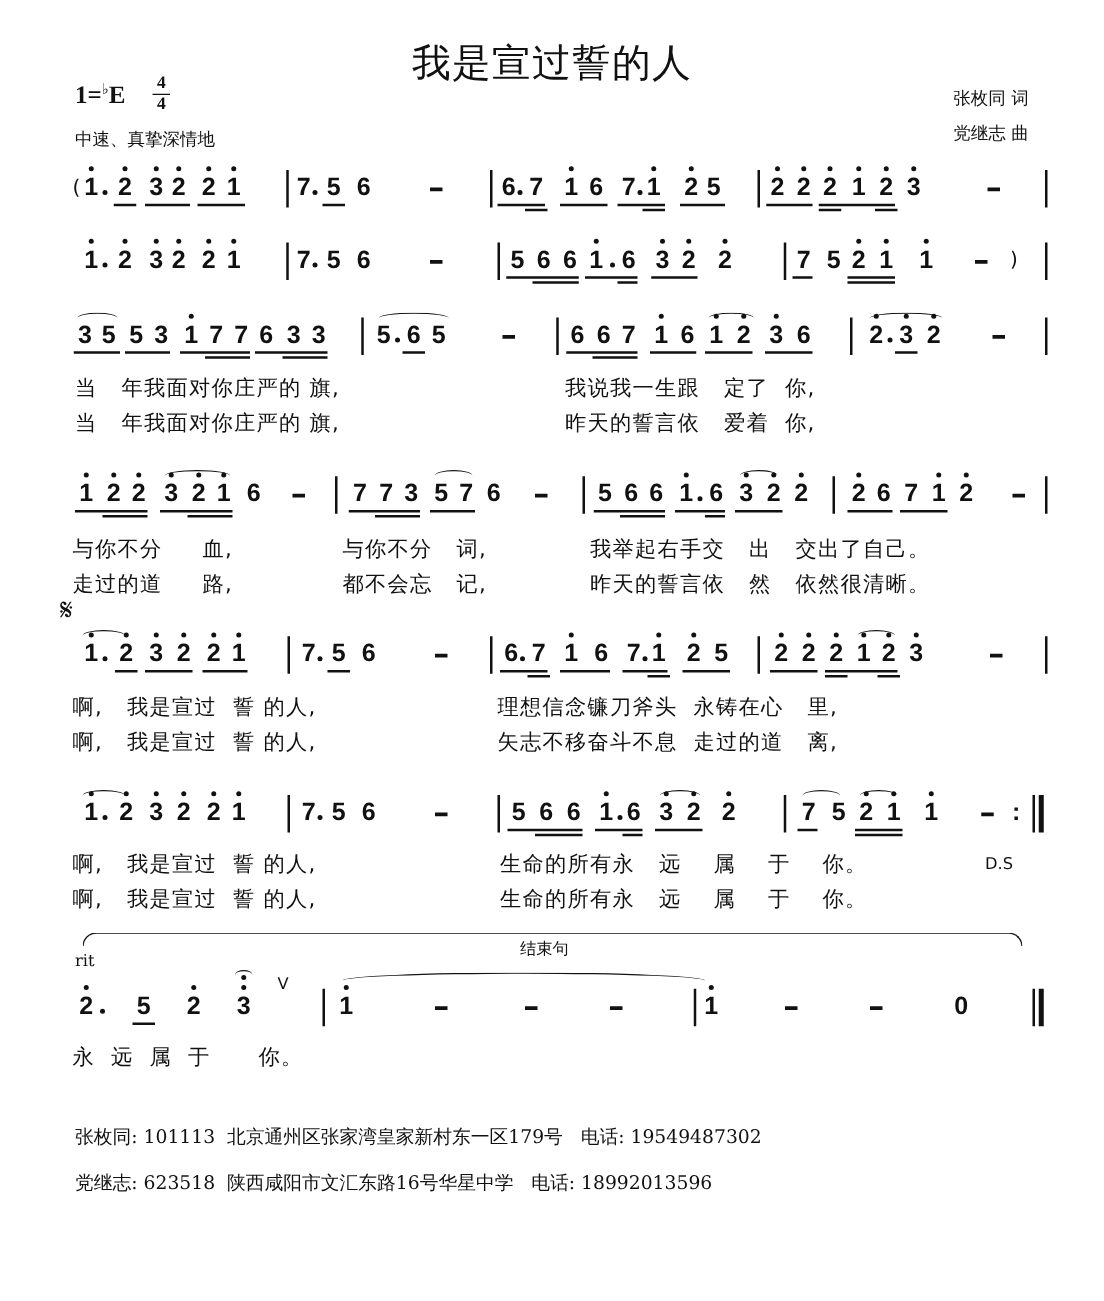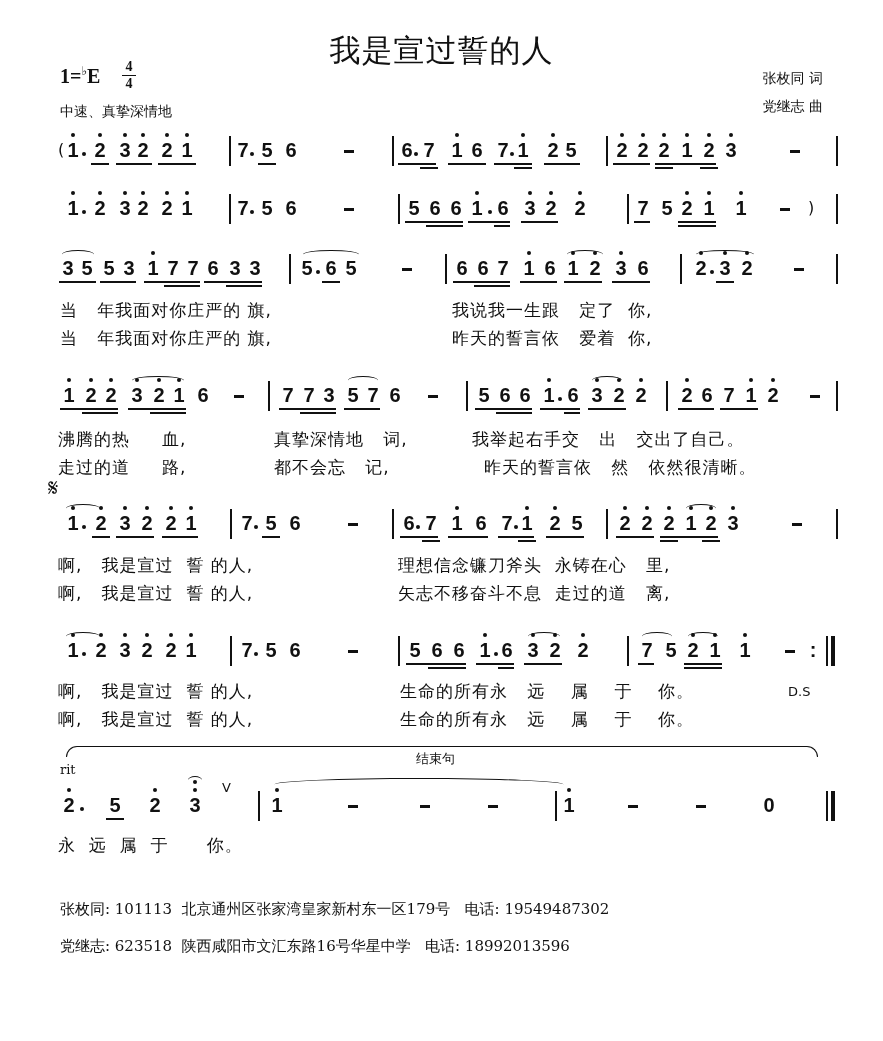--- a/index.html
+++ b/index.html
@@ -349,26 +349,26 @@
     <div class="bar" style="left:555px;top:791px;height:30px"></div>
     <div class="bar" style="left:826px;top:791px;height:30px;width:1.5px"></div>
     <div class="bar" style="left:831px;top:791px;height:30px;width:4px"></div>
   </div>
 
 <div class="lyr" style="left:60px;top:299px">当   年我面对你庄严的 旗,</div>
 <div class="lyr" style="left:60px;top:327px">当   年我面对你庄严的 旗,</div>
 <div class="lyr" style="left:452px;top:299px">我说我一生跟   定了  你,</div>
 <div class="lyr" style="left:452px;top:327px">昨天的誓言依   爱着  你,</div>
 
-<div class="lyr" style="left:58px;top:428px">沸腾的热     血,</div>
-<div class="lyr" style="left:274px;top:428px">真挚深情地   词,</div>
+<div class="lyr" style="left:58px;top:428px">与你不分     血,</div>
+<div class="lyr" style="left:274px;top:428px">与你不分   词,</div>
 <div class="lyr" style="left:472px;top:428px">我举起右手交   出   交出了自己。</div>
 <div class="lyr" style="left:58px;top:456px">走过的道     路,</div>
 <div class="lyr" style="left:274px;top:456px">都不会忘   记,</div>
-<div class="lyr" style="left:484px;top:456px">昨天的誓言依   然   依然很清晰。</div>
+<div class="lyr" style="left:472px;top:456px">昨天的誓言依   然   依然很清晰。</div>
 
 <div class="lyr" style="left:58px;top:554px">啊,   我是宣过  誓 的人,</div>
 <div class="lyr" style="left:398px;top:554px">理想信念镰刀斧头  永铸在心   里,</div>
 <div class="lyr" style="left:58px;top:582px">啊,   我是宣过  誓 的人,</div>
 <div class="lyr" style="left:398px;top:582px">矢志不移奋斗不息  走过的道   离,</div>
 
 <div class="lyr" style="left:58px;top:680px">啊,   我是宣过  誓 的人,</div>
 <div class="lyr" style="left:400px;top:680px">生命的所有永   远    属    于    你。</div>
 <div class="small" style="left:788px;top:684px">D.S</div>
 <div class="lyr" style="left:58px;top:708px">啊,   我是宣过  誓 的人,</div>

